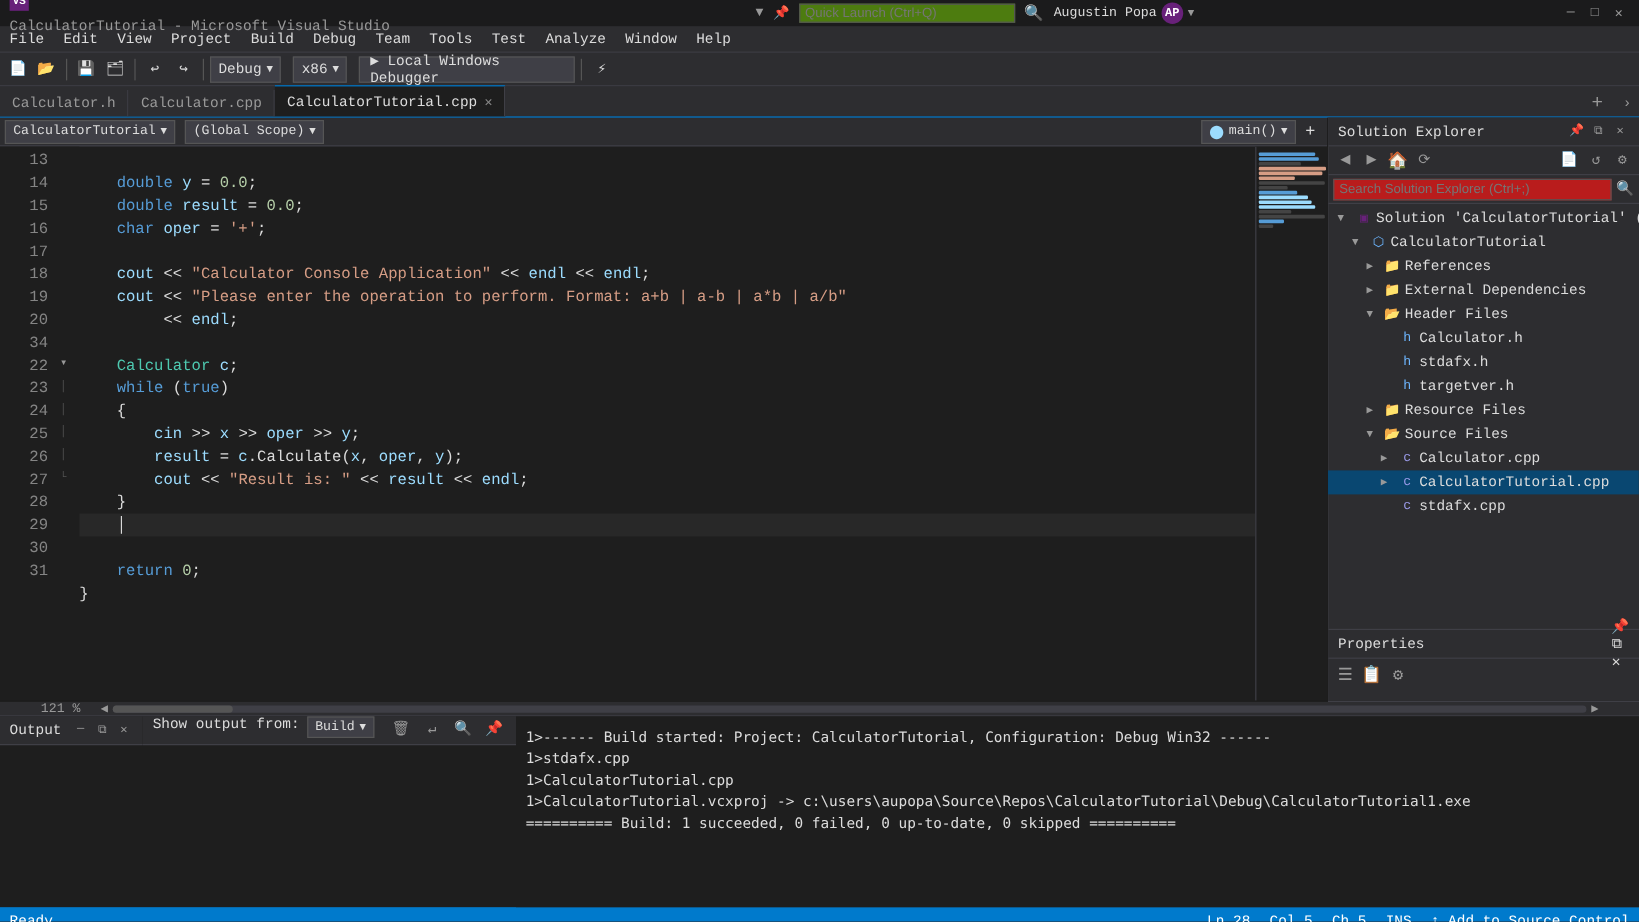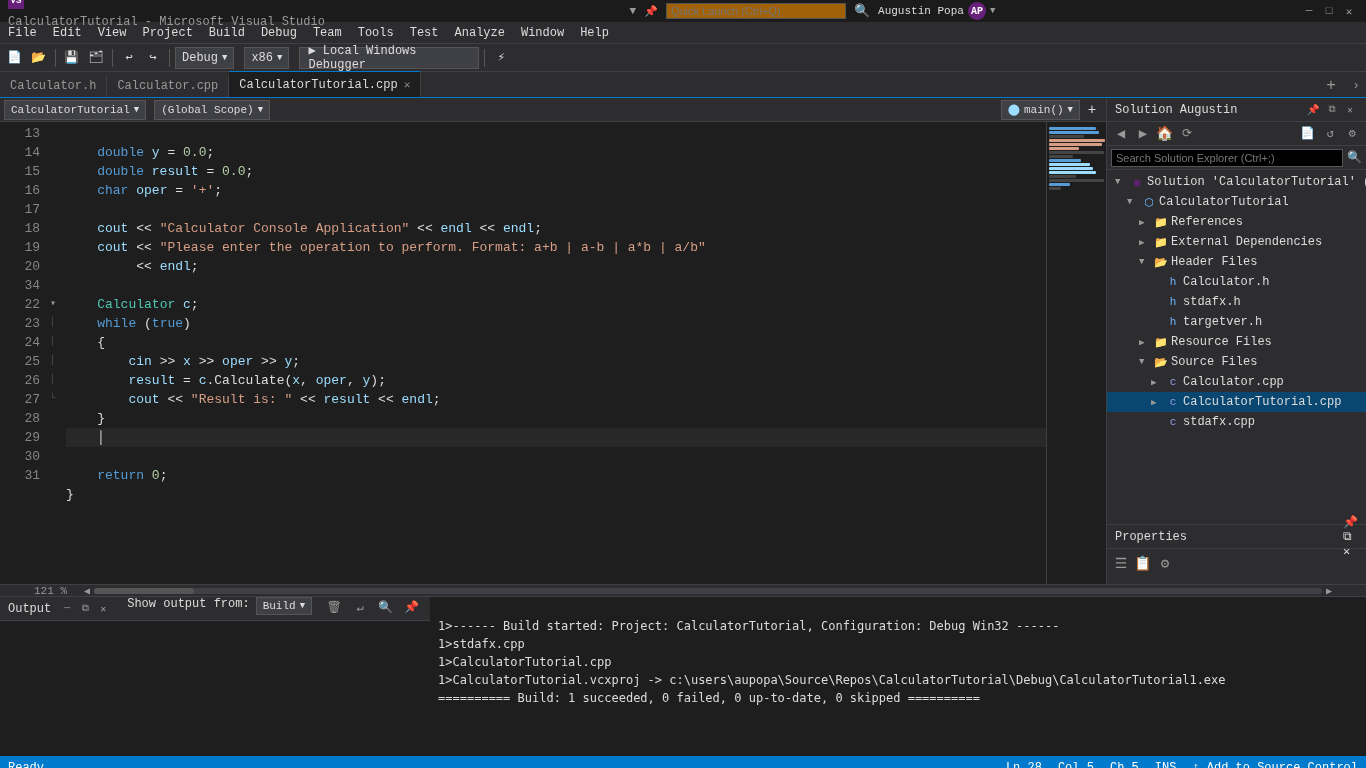--- a/index.html
+++ b/index.html
@@ -6,21 +6,21 @@
     body { font-family: 'Consolas', 'Courier New', monospace; font-size: 12px; background: #2d2d30; color: #dcdcdc; width: 1366px; height: 768px; overflow: hidden; }
 
     
     #title-bar { display: flex; align-items: center; height: 22px; background: #1b1b1c; color: #999; padding: 0 8px; justify-content: space-between; }
     #title-bar .left { display: flex; gap: 6px; flex-direction: column; }
     #title-bar .vs-icon { width: 16px; height: 16px; background: #68217a; display: flex; align-items: center; justify-content: center; color: white; font-size: 9px; font-weight: bold; }
     #title-bar .title-text { font-size: 12px; color: #999; }
     #title-bar .win-controls { display: flex; gap: 2px; }
     #title-bar .win-btn { width: 18px; height: 16px; display: flex; align-items: center; justify-content: center; font-size: 11px; color: #999; cursor: pointer; }
     #title-bar .search-area { display: flex; align-items: center; gap: 8px; }
-    #title-bar .search-box { width: 180px; height: 16px; background: #a16207; border: 1px solid #555; color: #ddd; padding: 0 4px; font-size: 11px; }
+    #title-bar .search-box { width: 180px; height: 16px; background: #4d7c0f; border: 1px solid #555; color: #ddd; padding: 0 4px; font-size: 11px; }
     #title-bar .user-info { font-size: 11px; color: #ddd; display: flex; align-items: center; gap: 4px; }
     #title-bar .user-badge { background: #68217a; color: white; width: 18px; height: 18px; display: flex; align-items: center; justify-content: center; font-size: 10px; font-weight: bold; border-radius: 50%; }
 
     
     #menu-bar { display: flex; align-items: center; height: 22px; background: #2d2d30; border-bottom: 1px solid #3f3f46; }
     .menu-item { padding: 2px 8px; font-size: 12px; color: #dcdcdc; cursor: pointer; height: 22px; display: flex; align-items: center; }
 
     
     #toolbar { display: flex; align-items: center; height: 28px; background: #2d2d30; border-bottom: 1px solid #3f3f46; padding: 0 4px; gap: 2px; }
     .toolbar-btn { width: 22px; height: 22px; display: flex; align-items: center; justify-content: center; cursor: pointer; border: 1px solid transparent; }
@@ -83,21 +83,21 @@
     #properties-header .title { font-size: 12px; color: #dcdcdc; }
     #properties-toolbar { display: flex; align-items: center; height: 28px; padding: 0 4px; gap: 2px; }
 
     
     #bottom-panel { height: 160px; background: #1e1e1e; border-top: 1px solid #3f3f46; display: flex; flex-direction: row; }
     #output-header { display: flex; align-items: center; height: 24px; padding: 0 8px; background: #2d2d30; border-bottom: 1px solid #3f3f46; gap: 8px; }
     #output-header .title { font-size: 12px; color: #dcdcdc; }
     #output-header .btns { margin-left: auto; display: flex; gap: 2px; }
     #output-toolbar { display: flex; height: 24px; padding: 0 8px; background: #2d2d30; border-bottom: 1px solid #3f3f46; gap: 6px; font-size: 12px; }
     .output-dropdown { display: flex; align-items: center; height: 18px; background: #3f3f46; border: 1px solid #555; padding: 0 6px; font-size: 11px; color: #ddd; cursor: pointer; gap: 4px; }
-    #output-content { flex: 1; padding: 20px 8px; font-size: 12px; line-height: 18px; color: #dcdcdc; overflow-y: auto; font-family: 'Consolas', monospace; background: #1e1e1e; }
+    #output-content { flex: 1; padding: 8px 8px; font-size: 12px; line-height: 18px; color: #dcdcdc; overflow-y: auto; font-family: 'Consolas', monospace; background: #1e1e1e; }
 
     
     #status-bar { height: 24px; background: #007acc; display: flex; align-items: center; padding: 0 8px; gap: 16px; font-size: 12px; color: white; }
     #status-bar .right { margin-left: auto; display: flex; gap: 16px; }
 
     
     #bottom-scroll { height: 12px; background: #2d2d30; border-top: 1px solid #3f3f46; display: flex; align-items: center; padding: 0 30px; }
     .scroll-track { flex: 1; height: 6px; background: #3f3f46; border-radius: 3px; }
     .scroll-thumb { width: 100px; height: 6px; background: #555; border-radius: 3px; }
 
@@ -315,41 +315,41 @@
         <div class="minimap-line"></div>
         <div class="minimap-line" style="width:35%;background:#569cd6;"></div>
         <div class="minimap-line" style="width:20%;"></div>
       </div>
     </div>
   </div>
 
   <div id="right-panel">
 
     <div id="solution-explorer-header">
-      <span class="title">Solution Augustin</span>
+      <span class="title">Solution Explorer</span>
       <div class="btns">
         <div class="hbtn">📌</div>
         <div class="hbtn">⧉</div>
         <div class="hbtn">✕</div>
       </div>
     </div>
 
     <div id="se-toolbar">
       <div class="se-btn" style="color:#999;font-size:14px;">◀</div>
       <div class="se-btn" style="color:#999;font-size:14px;">▶</div>
       <div class="se-btn" style="color:#999;font-size:14px;">🏠</div>
       <div class="se-btn" style="color:#999;font-size:12px;">⟳</div>
       <div style="flex:1"></div>
       <div class="se-btn" style="color:#999;font-size:12px;">📄</div>
       <div class="se-btn" style="color:#999;font-size:12px;">↺</div>
       <div class="se-btn" style="color:#999;font-size:12px;">⚙</div>
     </div>
 
     <div id="se-search">
-      <input type="text" style="width: 100%; height: 18px; background: #000000; border: 1px solid rgb(85, 85, 85); color: rgb(221, 221, 221); padding: 0px 4px; font-size: 11px;" placeholder="Search Solution Explorer (Ctrl+;)">
+      <input type="text" style="width: 100%; height: 18px; background: #b91c1c; border: 1px solid rgb(85, 85, 85); color: rgb(221, 221, 221); padding: 0px 4px; font-size: 11px;" placeholder="Search Solution Explorer (Ctrl+;)">
       <span style="color:#999;margin-left:4px;font-size:12px;">🔍</span>
     </div>
 
     <div id="se-tree">
 
       <div class="tree-item">
         <span class="tree-arrow">▼</span>
         <span class="tree-icon solution-icon">▣</span>
         <span class="tree-label">Solution 'CalculatorTutorial' (1 project)</span>
       </div>

